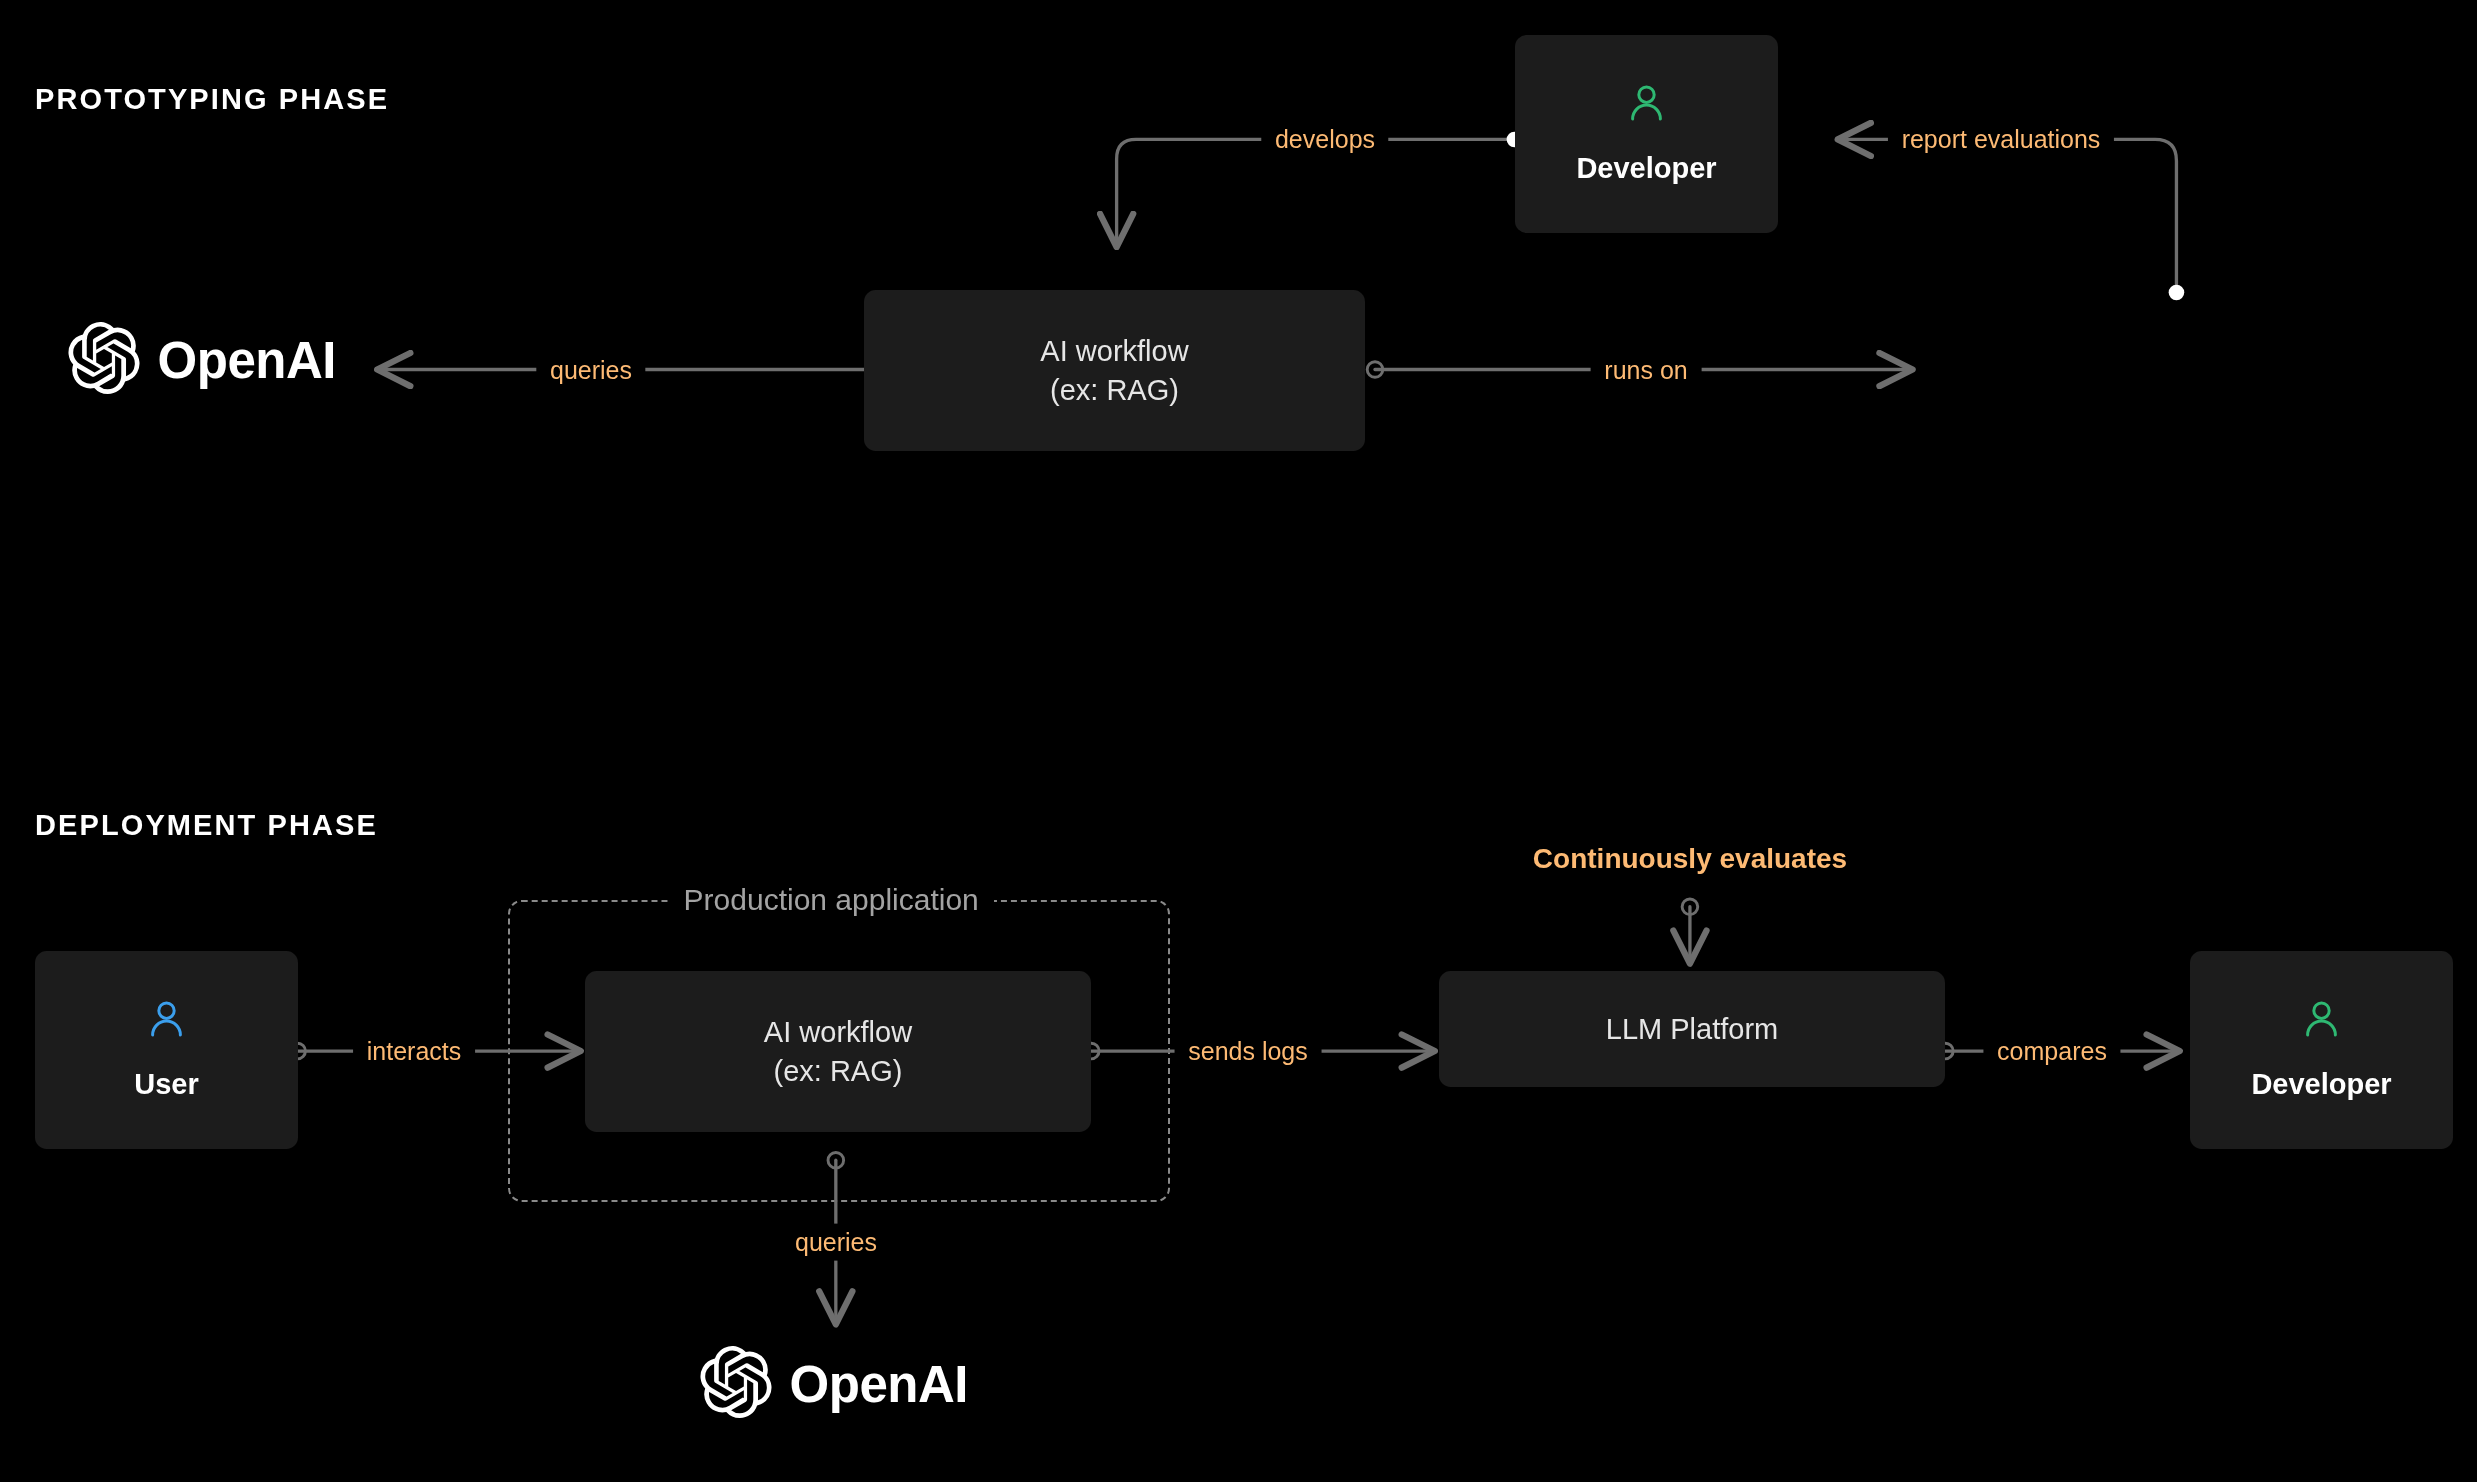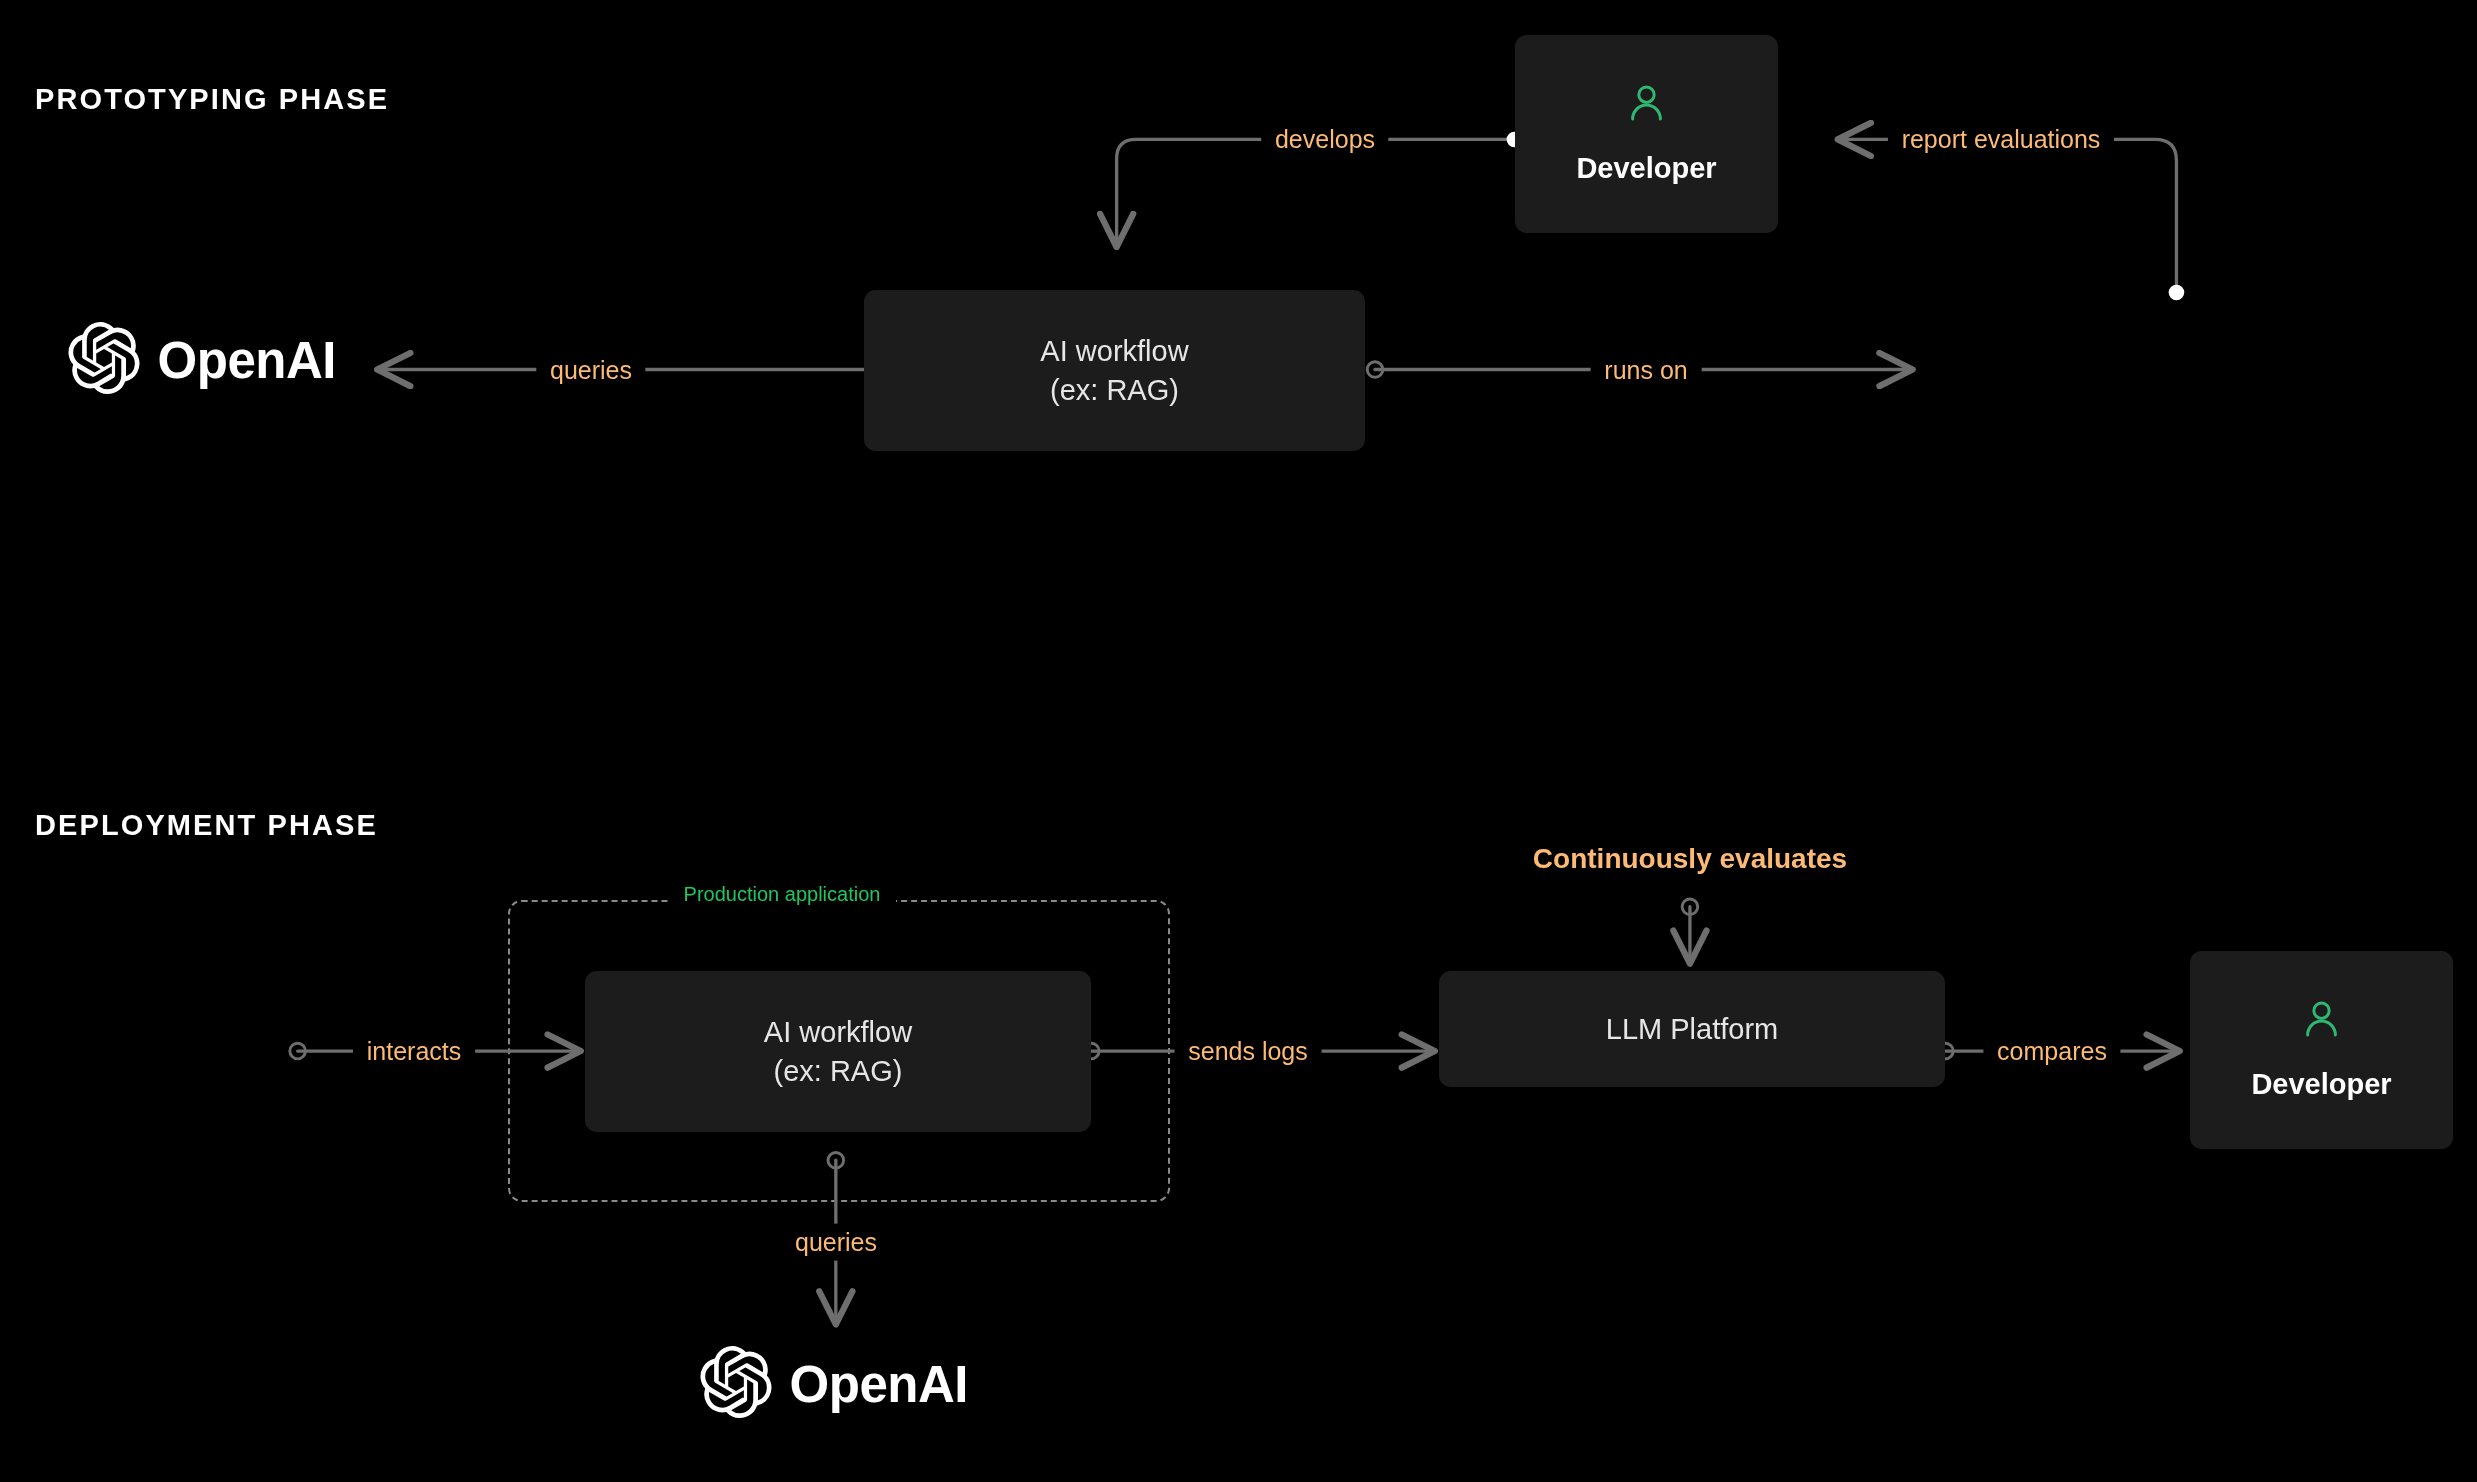--- a/index.html
+++ b/index.html
@@ -44,22 +44,22 @@
 
   
   .group-box{
     position:absolute;
     border:2px dashed #8a8a8a;
     border-radius:13.7px;
     z-index:2;
   }
   .group-title{
     position:absolute;
-    color:#22c55e;
-    font-size:20px;
+    color:#a3a3a3;
+    font-size:30px;
     background:#000000;
     padding:0 15.6px;
     white-space:nowrap;
     z-index:3;
   }
 
   
   .edge-label{
     position:absolute;
     color:#fdba74;
@@ -168,20 +168,29 @@
   <div class="edge-label" style="left:1325px; top:139px;">develops</div>
   <div class="edge-label" style="left:2001px; top:139px;">report evaluations</div>
   <div class="edge-label" style="left:591px; top:370px;">queries</div>
   <div class="edge-label" style="left:1646px; top:370px;">runs on</div>
 
   <div class="phase-title" style="left:35px; top:809px;">DEPLOYMENT PHASE</div>
 
   <div class="group-box" style="left:508px; top:900px; width:662px; height:302px;"></div>
   <div class="group-title" style="left:668px; top:883px;">Production application</div>
 
+  <div class="node person" style="left:35px; top:951px; width:263px; height:198px;">
+    <span class="person-icon">
+      <svg width="45" height="45" viewBox="0 0 24 24" fill="none" stroke="#3b9fed" stroke-width="1.6" stroke-linecap="round">
+        <circle cx="12" cy="7.3" r="4.1"></circle>
+        <path d="M4.6 20.2a7.4 7.4 0 0 1 14.8 0"></path>
+      </svg>
+    </span>
+    <span class="label">User</span>
+  </div>
 
   <div class="node" style="left:585px; top:971px; width:506px; height:161px;">
     <span class="label">AI workflow
 (ex: RAG)</span>
   </div>
 
   <div class="node" style="left:1439px; top:971px; width:506px; height:116px;">
     <span class="label">LLM Platform</span>
   </div>
 

